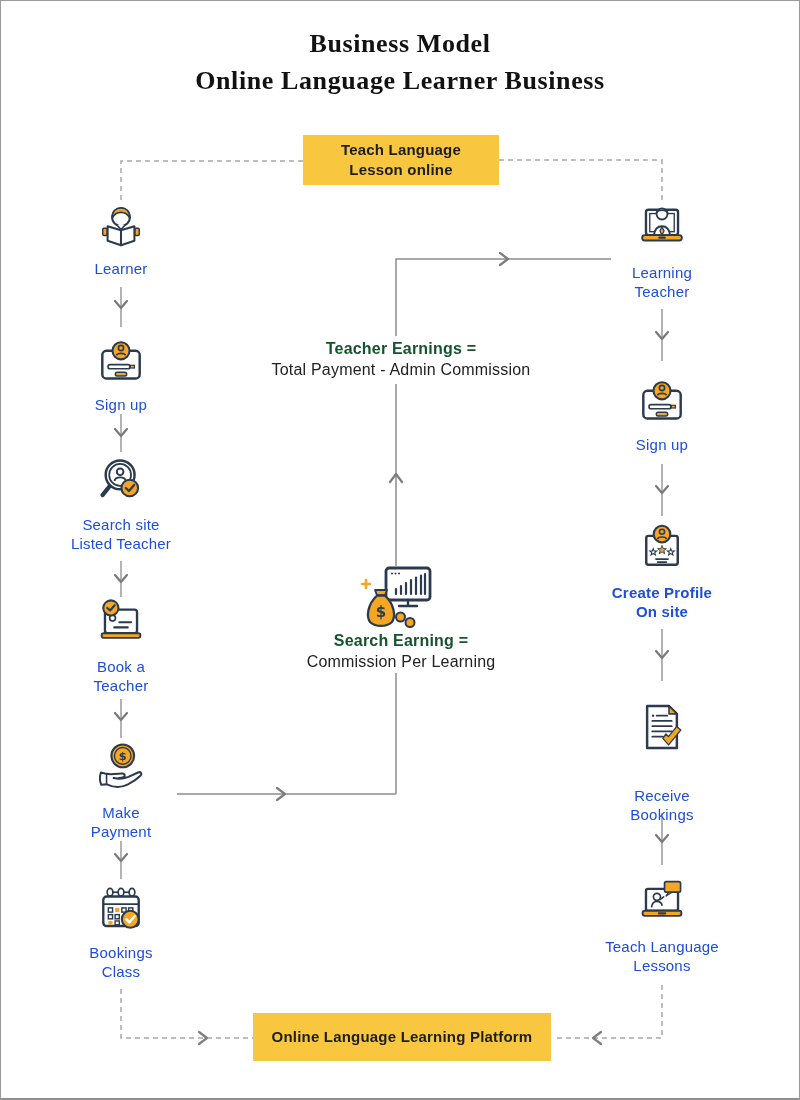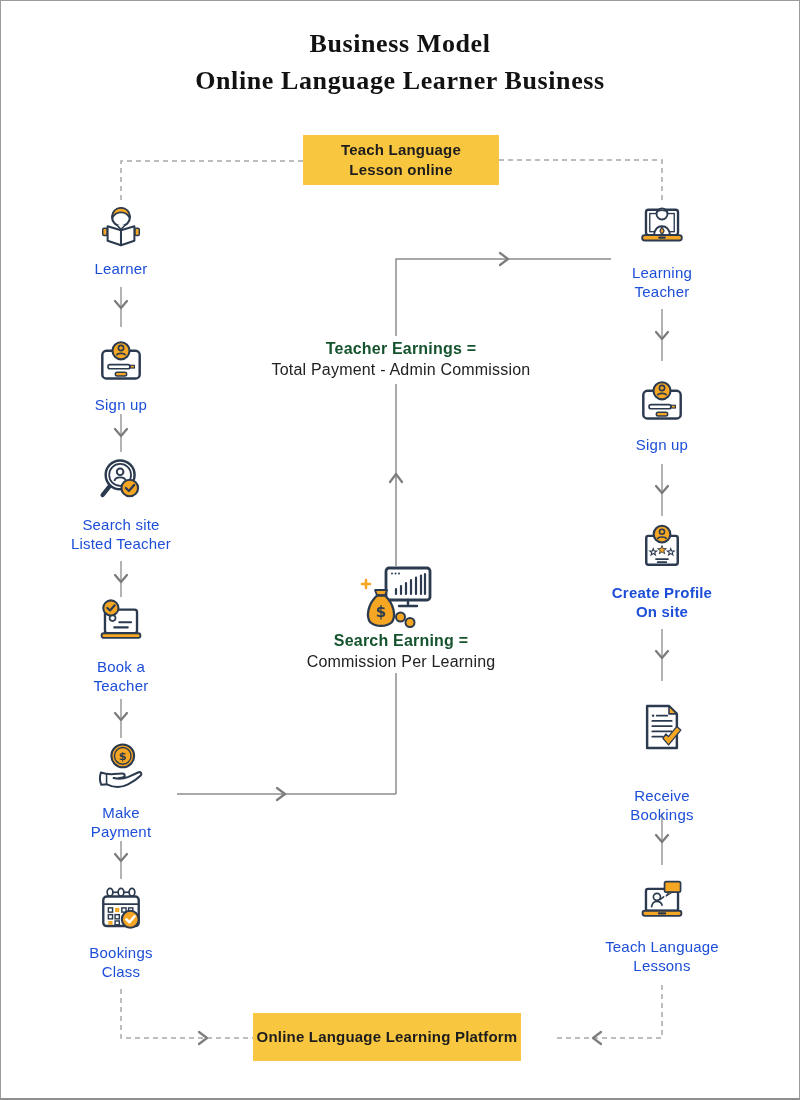--- a/index.html
+++ b/index.html
@@ -6,21 +6,21 @@
   .canvas{
     position:relative;width:800px;height:1100px;margin:0 auto;background:#fff;
     border:1px solid #9b9b9b;border-bottom:2px solid #8f8f8f;box-sizing:border-box;
     font-family:"Liberation Sans","DejaVu Sans",sans-serif;overflow:hidden;
   }
   .title{position:absolute;top:24px;left:0;width:100%;text-align:center;
     font-weight:bold;font-size:26px;line-height:37px;color:#121212;letter-spacing:.6px;font-family:Liberation Serif, serif;}
   .banner{position:absolute;background:#F8C63F;display:flex;align-items:center;justify-content:center;
     text-align:center;font-weight:bold;color:#1d1d1d;font-size:15px;line-height:20px;white-space:pre-line;letter-spacing:.2px;}
   #banner-top{left:302px;top:134px;width:196px;height:50px;}
-  #banner-bottom{left:252px;top:1012px;width:268px;height:48px;}
+  #banner-bottom{left:252px;top:1012px;width:298px;height:48px;}
   .node{position:absolute;width:170px;display:flex;flex-direction:column;align-items:center;}
   .node .label{margin-top:6px;font-size:15px;line-height:19px;text-align:center;
     white-space:pre-line;color:#1d4ed8;letter-spacing:.2px;}
   .icon svg{display:block;}
   .earn{position:absolute;text-align:center;font-size:16px;line-height:21px;color:#222;letter-spacing:.2px;}
   .earn .t{font-weight:bold;color:#14532d;}
   #overlay{position:absolute;left:0;top:0;width:800px;height:1100px;pointer-events:none;}
 </style>
 </head>
 <body>

